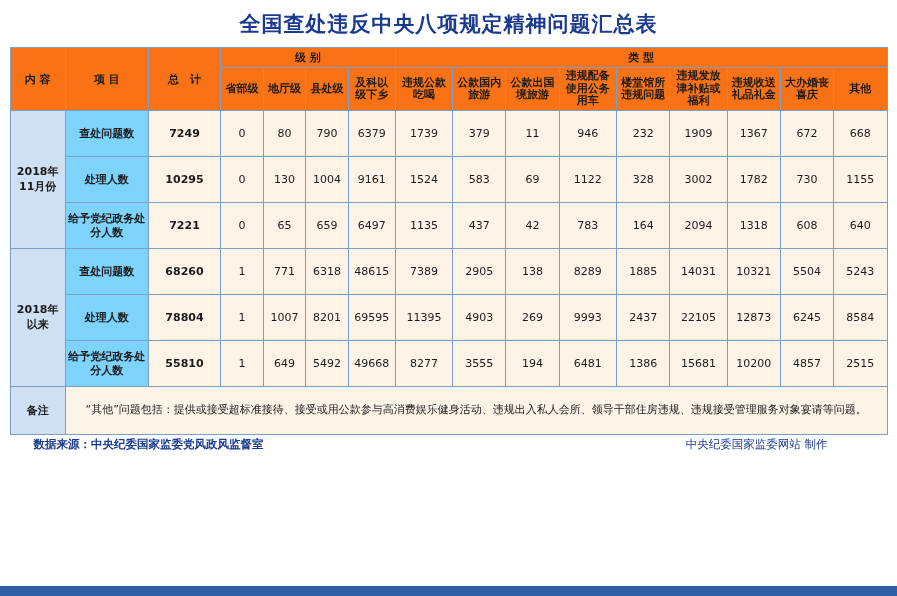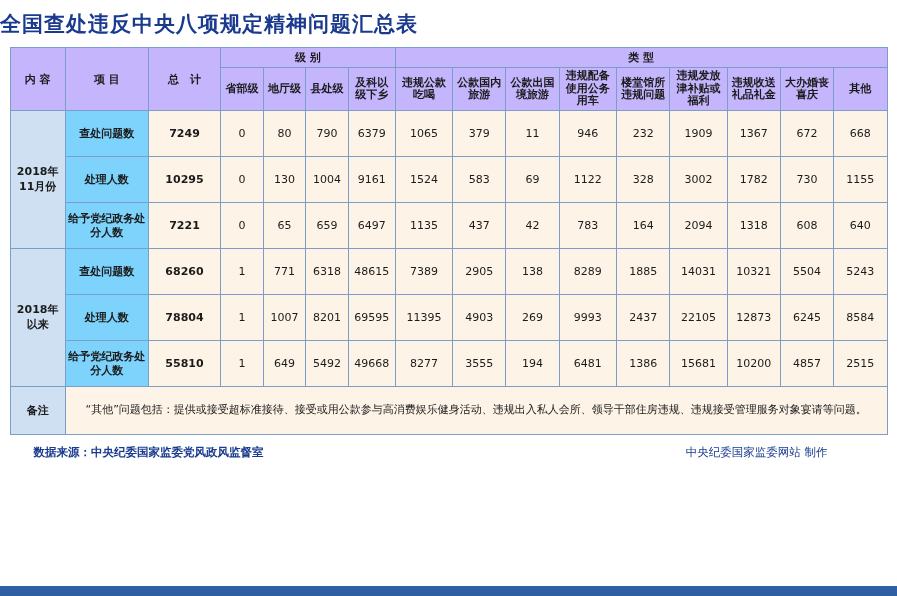--- a/index.html
+++ b/index.html
@@ -9,21 +9,21 @@
     font-family:"DejaVu Sans","Liberation Sans",sans-serif;
     overflow:hidden;
   }
   .page{
     position:relative;
     width:897px;height:596px;
     box-sizing:border-box;
     background:#ffffff;
   }
   .title-area{
-    text-align:left;
+    text-align:center;
     padding-top:12px;
   }
   .main-title{
     font-size:21px;
     font-weight:bold;
     color:#1a3a8f;
     letter-spacing:1px;
     line-height:1.2;
   }
   .sub-title{
@@ -41,21 +41,21 @@
   }
   table.grid td, table.grid th{
     border:1px solid #7a9ec8;
     text-align:center;
     vertical-align:middle;
     font-size:11px;
     color:#1b1b1b;
     padding:2px 1px;
   }
   .hdr{
-    background:#c4b5fd;
+    background:#f97316;
     font-weight:bold;
     font-size:12px;
     color:#16306e;
   }
   .hdr-big{
     font-size:14px;
     font-weight:bold;
     color:#16306e;
   }
   .hdr-total{
@@ -102,21 +102,21 @@
     background:#fdf3e6;
     text-align:left;
     font-size:11.5px;
     line-height:1.7;
     padding:4px 8px;
     color:#1b1b1b;
   }
   .footer{
     position:relative;
     width:878px;
-    margin:8px auto 0 auto;
+    margin:0 auto 0 auto;
     height:22px;
   }
   .footer .left{
     position:absolute;left:24px;top:2px;
     font-size:11.5px;font-weight:bold;color:#1a3a8f;
   }
   .footer .right{
     position:absolute;right:60px;top:2px;
     font-size:11.5px;font-weight:normal;color:#1a3a8f;
   }
@@ -183,21 +183,21 @@
 
       <tr style="height:46px">
         <td class="grouplbl" rowspan="3" style="white-space:pre-line">2018年
 11月份</td>
         <td class="rowlbl">查处问题数</td>
         <td class="cell-total">7249</td>
         <td class="cell">0</td>
         <td class="cell">80</td>
         <td class="cell">790</td>
         <td class="cell">6379</td>
-        <td class="cell">1065</td>
+        <td class="cell">1739</td>
         <td class="cell">379</td>
         <td class="cell">11</td>
         <td class="cell">946</td>
         <td class="cell">232</td>
         <td class="cell">1909</td>
         <td class="cell">1367</td>
         <td class="cell">672</td>
         <td class="cell">668</td>
       </tr>
       <tr style="height:46px">

